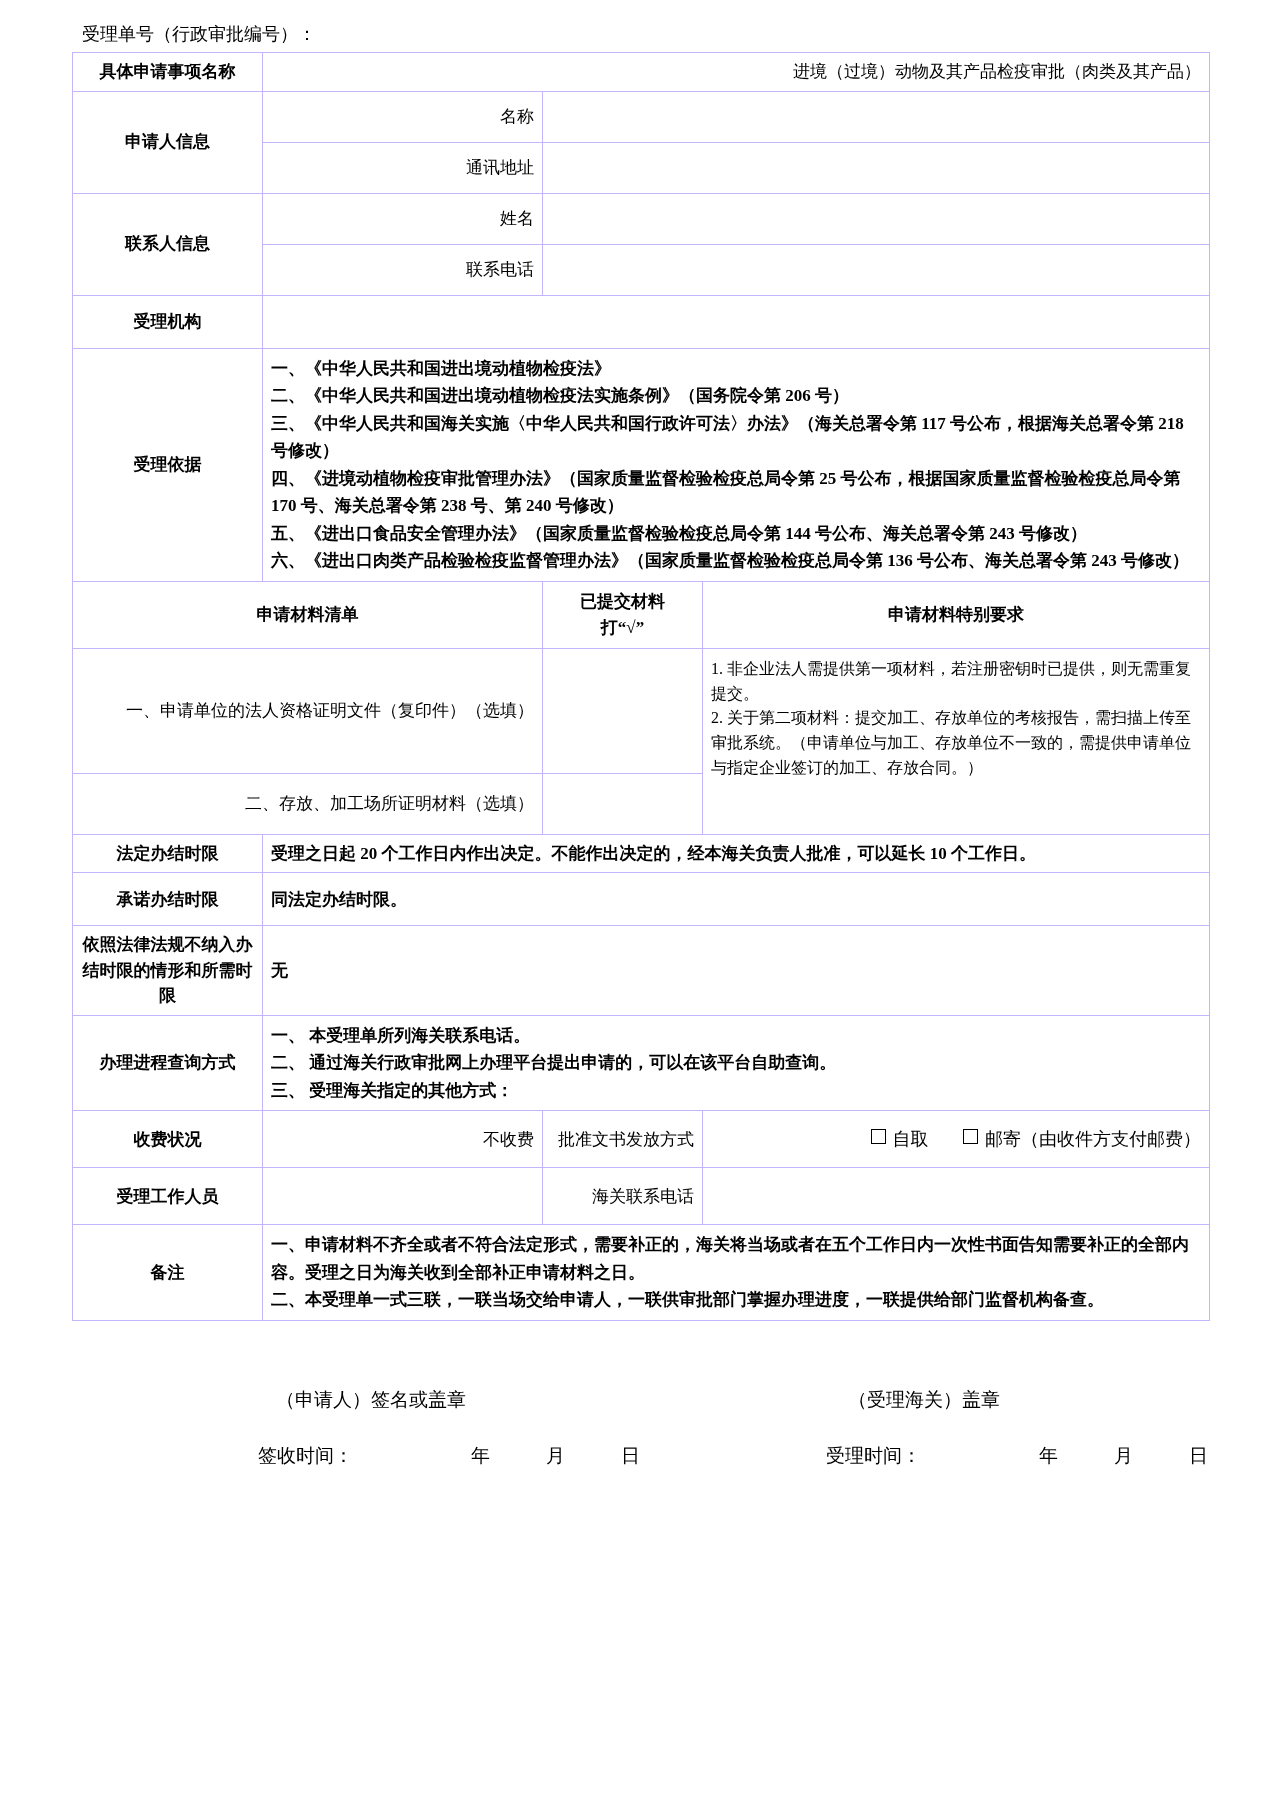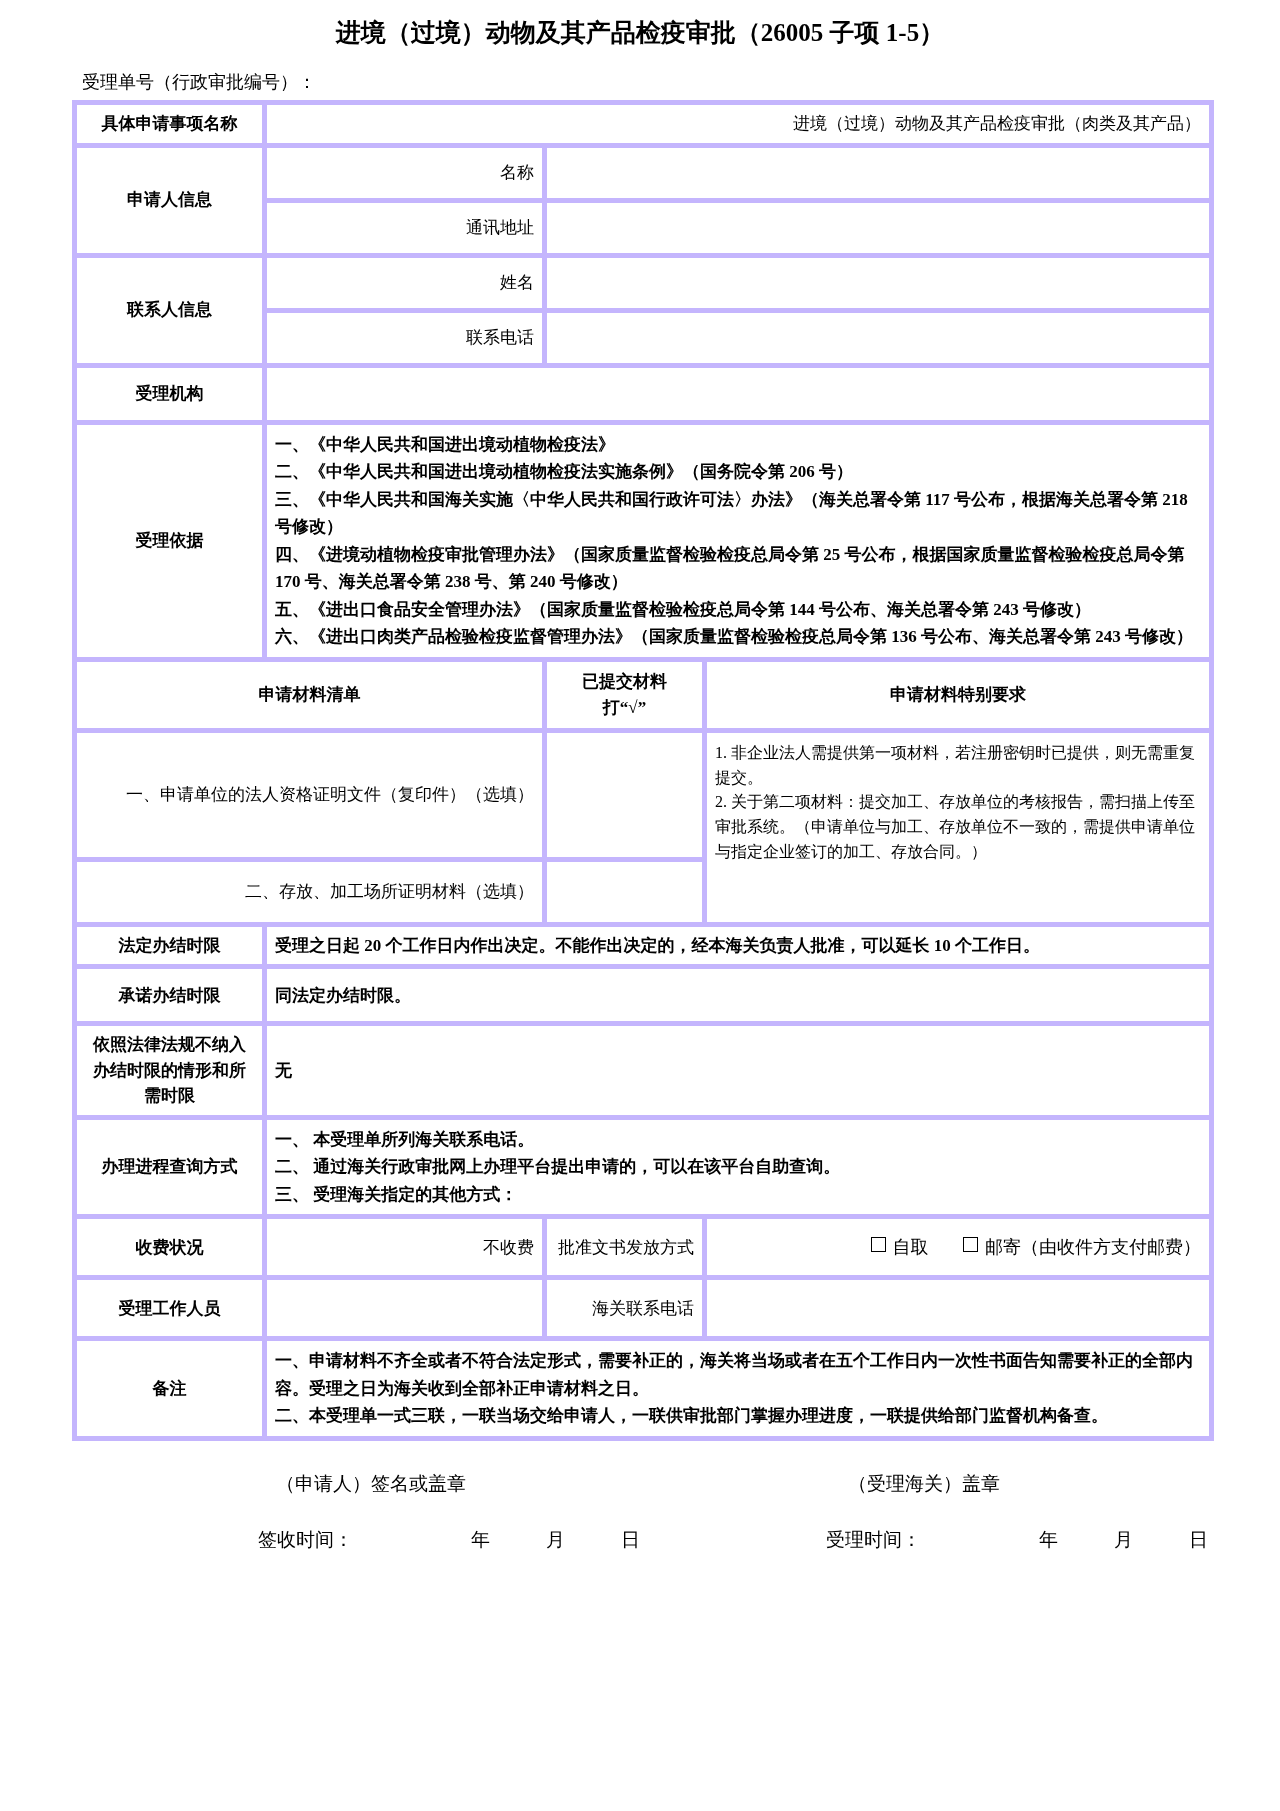--- a/index.html
+++ b/index.html
@@ -42,21 +42,21 @@
     margin-bottom: 6px;
     padding-left: 10px;
   }
   table.form {
     width: 1137px;
     border-collapse: collapse;
     table-layout: fixed;
     margin: 0 auto;
   }
   table.form td {
-    border: 5px solid #c4b5fd;
+    border: 1px solid #c4b5fd;
     padding: 6px 8px;
     font-size: 17px;
     line-height: 1.5;
     vertical-align: middle;
   }
   td.label {
     text-align: center;
     font-weight: bold;
     font-size: 19px;
   }
@@ -104,21 +104,21 @@
   .notes p, .progress p {
     margin: 0;
     font-size: 17px;
     line-height: 1.62;
   }
   .cell-pad {
     padding: 10px 10px;
   }
   .sig-row {
     display: flex;
-    margin-top: 30px;
+    margin-top: 66px;
     font-size: 19px;
   }
   .sig-left {
     width: 50%;
     text-align: center;
     padding-left: 30px;
     box-sizing: border-box;
   }
   .sig-right {
     width: 50%;
@@ -153,21 +153,20 @@
     margin-right: 7px;
     vertical-align: 1px;
   }
   .gap { display: inline-block; width: 26px; }
 </style>
 </head>
 <body>
 
 <div class="page">
 
-  <div class="subtitle">进境（过境）动物及其产品检疫审批（26005 子项 1-5）</div>
   <div class="ref-line">受理单号（行政审批编号）：</div>
 
   <table class="form">
     <colgroup>
       <col style="width:190px">
       <col style="width:280px">
       <col style="width:160px">
       <col style="width:507px">
     </colgroup>
     <tbody>

